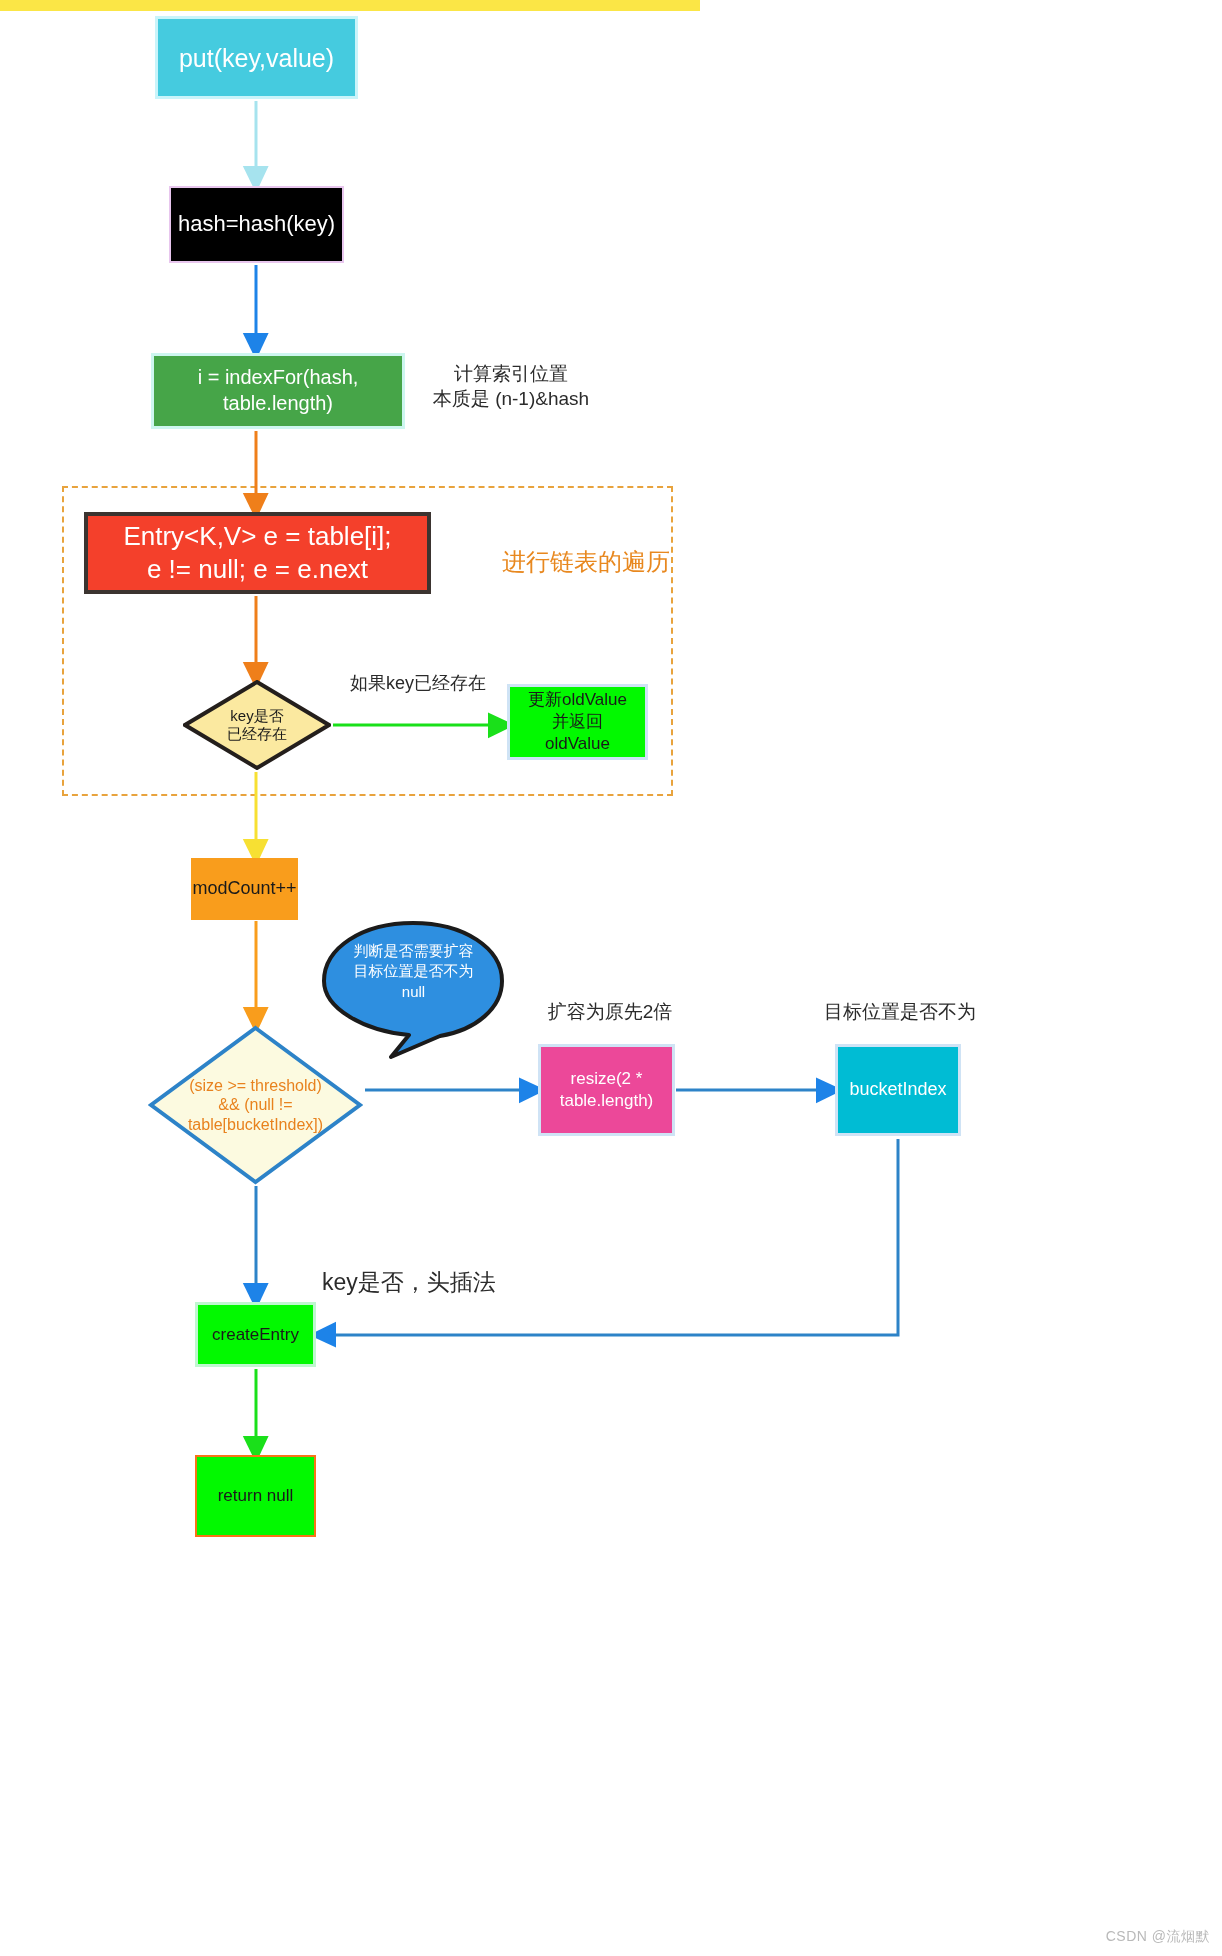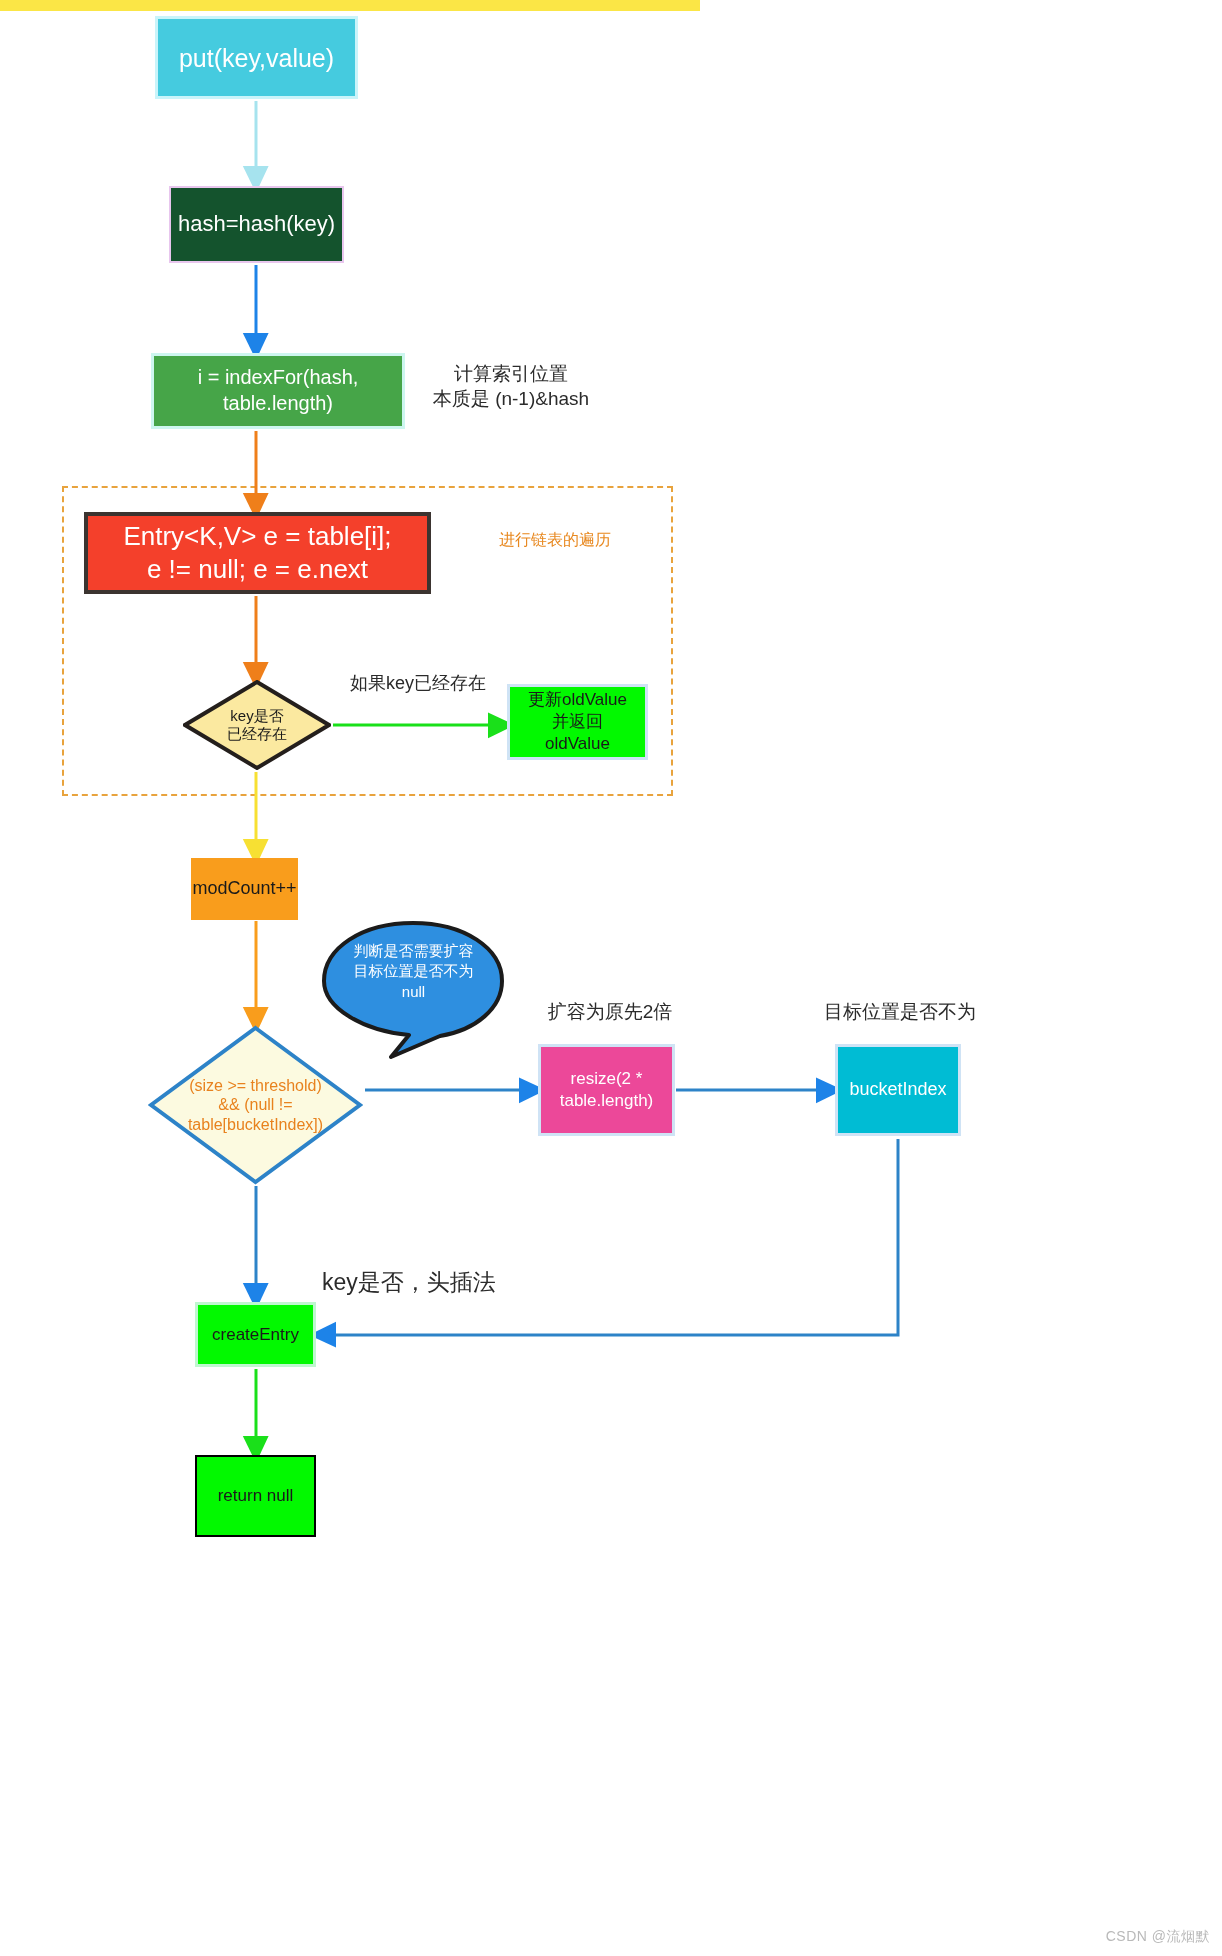--- a/index.html
+++ b/index.html
@@ -40,21 +40,21 @@
   
   .n-put{
     left:155px; top:16px; width:203px; height:83px;
     background:#45cbdf;
     border:3px solid #c9f4fa;
     color:#ffffff;
     font-size:25px;
   }
   .n-hash{
     left:169px; top:186px; width:175px; height:77px;
-    background:#14532d;
+    background:#000000;
     border:2px solid #e8c6ee;
     color:#ffffff;
     font-size:22px;
   }
   .n-indexfor{
     left:151px; top:353px; width:254px; height:76px;
     background:#46a548;
     border:3px solid #cdf6ef;
     color:#ffffff;
     font-size:20px;
@@ -98,21 +98,21 @@
     left:195px; top:1302px; width:121px; height:65px;
     background:#02f900;
     border:3px solid #bff7cf;
     color:#1a1a1a;
     font-size:17px;
     text-align:right;
   }
   .n-return{
     left:195px; top:1455px; width:121px; height:82px;
     background:#02f900;
-    border:2px solid #000000;
+    border:2px solid #f97316;
     color:#1a1a1a;
     font-size:17px;
   }
 
   
   .diamond-wrap{ position:absolute; }
   .diamond-wrap svg{ position:absolute; left:0; top:0; }
   .diamond-label{
     position:absolute;
     left:0; top:0;
@@ -139,21 +139,21 @@
   }
 
   
   .anno{
     position:absolute;
     white-space:pre-line;
     text-align:center;
     line-height:1.3;
   }
   .a-index{ left:396px; top:362px; width:230px; font-size:19px; color:#2b2b2b; }
-  .a-loop{ left:440px; top:530px; width:230px; font-size:16px; color:#e8881f; }
+  .a-loop{ left:440px; top:546px; width:230px; font-size:24px; color:#e8881f;text-align:right; }
   .a-ifkey{ left:318px; top:672px; width:200px; font-size:18px; color:#2b2b2b; }
   .a-resize2x{ left:510px; top:1000px; width:200px; font-size:19px; color:#2b2b2b; }
   .a-recalc{ left:790px; top:1000px; width:220px; font-size:19px; color:#2b2b2b; }
   .a-newnode{ left:322px; top:1268px; width:300px; font-size:23px; color:#2b2b2b; text-align:left;}
 
   
   .bubble-wrap{
     position:absolute;
     left:321px; top:919px;
     width:185px; height:142px;

